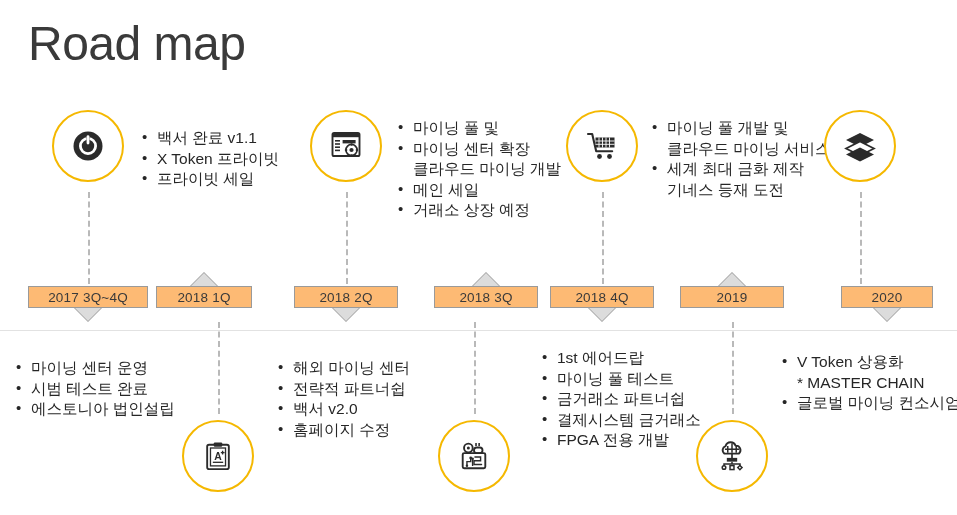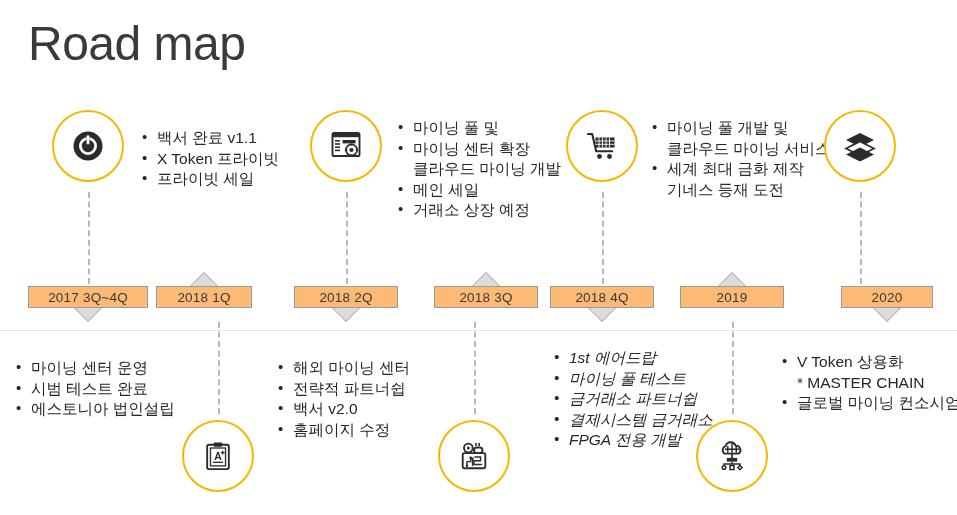--- a/index.html
+++ b/index.html
@@ -283,21 +283,21 @@
   <div class="li">에스토니아 법인설립</div>
 </div>
 
 <div class="bullets" style="left:276px; top:358px;">
   <div class="li">해외 마이닝 센터</div>
   <div class="li">전략적 파트너쉽</div>
   <div class="li">백서 v2.0</div>
   <div class="li">홈페이지 수정</div>
 </div>
 
-<div class="bullets" style="left:552px; top:348px;font-style:italic;">
+<div class="bullets" style="left:540px; top:348px;">
   <div class="li">1st 에어드랍</div>
   <div class="li">마이닝 풀 테스트</div>
   <div class="li">금거래소 파트너쉽</div>
   <div class="li">결제시스템 금거래소</div>
   <div class="li">FPGA 전용 개발</div>
 </div>
 
 <div class="bullets" style="left:780px; top:352px;">
   <div class="li">V Token 상용화</div>
   <div class="li star">* MASTER CHAIN</div>

